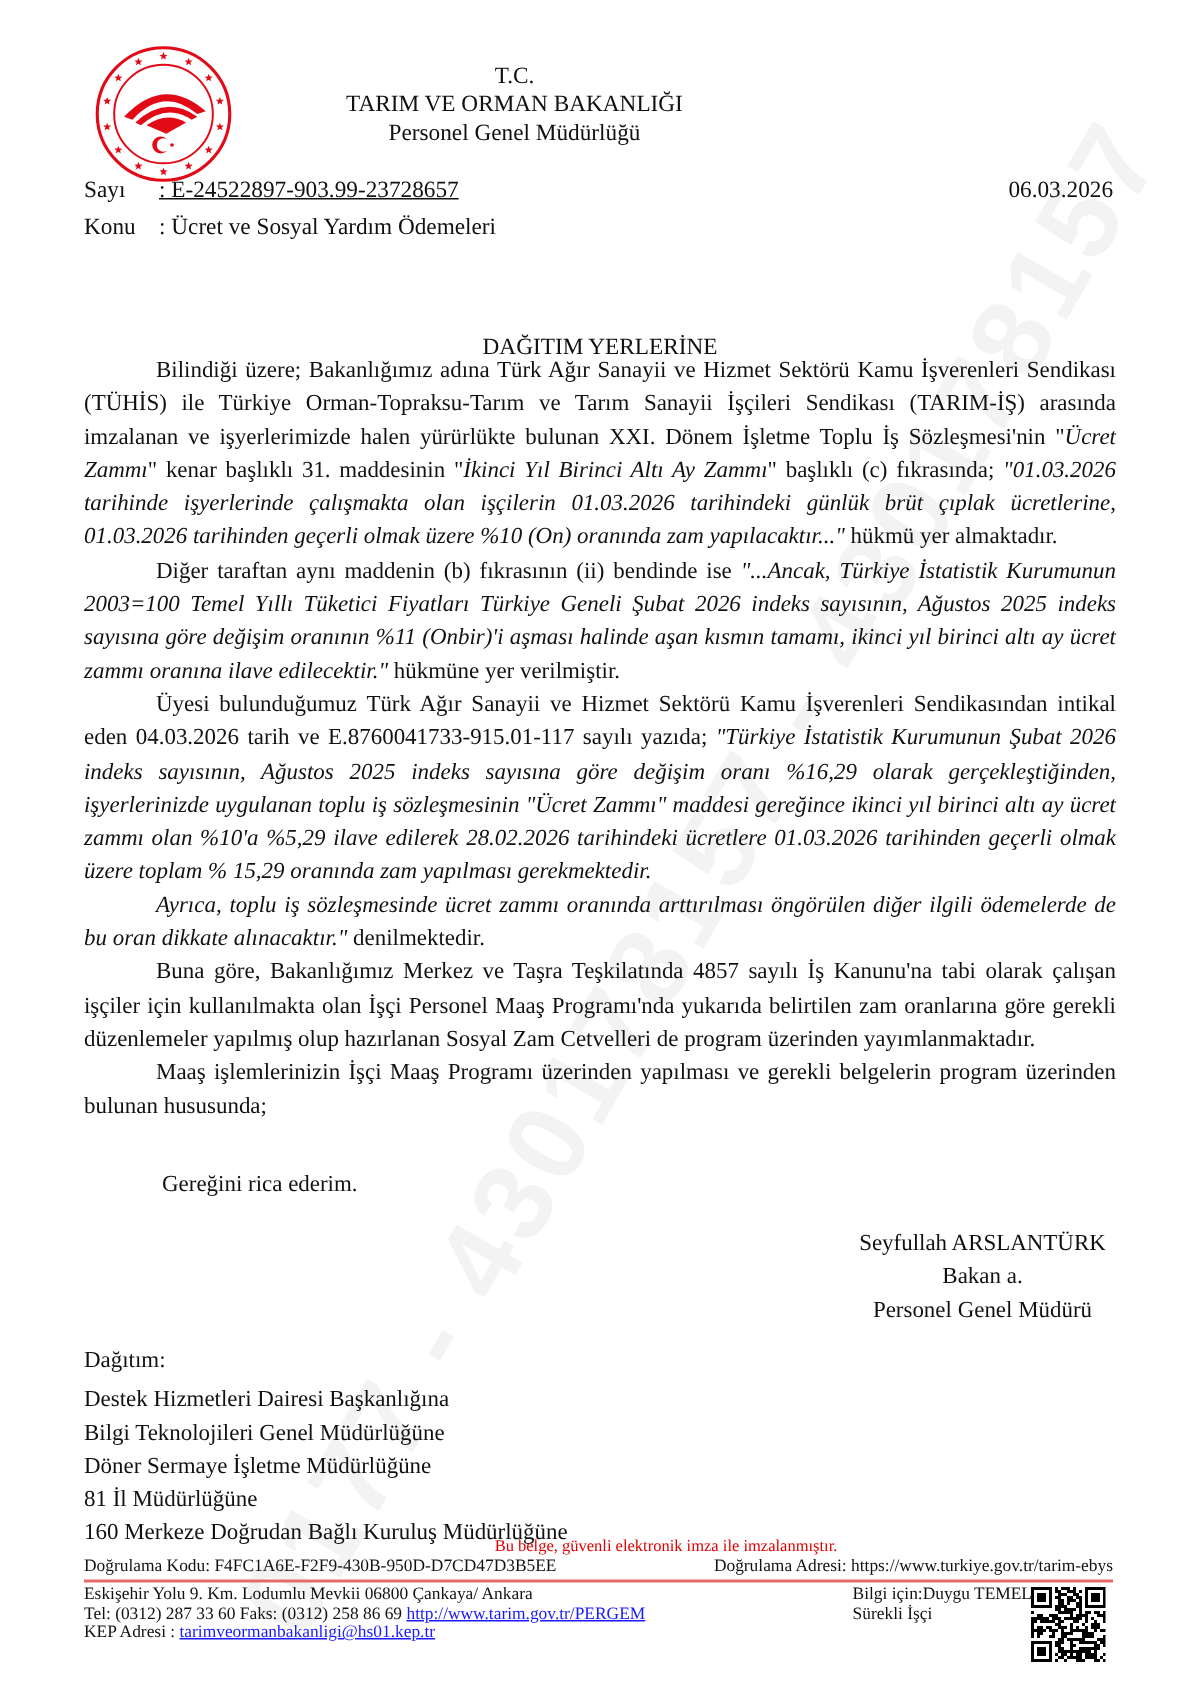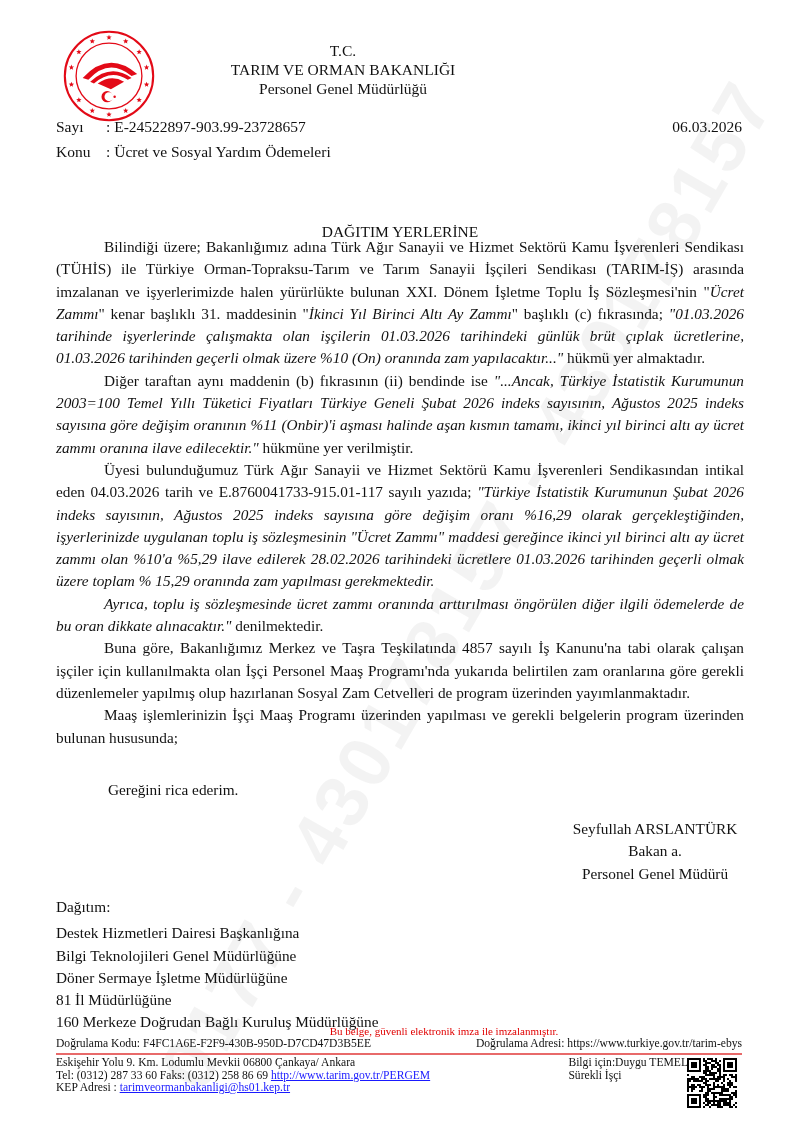--- a/index.html
+++ b/index.html
@@ -71,21 +71,21 @@
     <circle cx="50" cy="72" r="4.8" fill="#fff"></circle>
     <circle cx="56" cy="72" r="1.3" fill="#e30a17"></circle>
   </svg>
 
   <div class="header">
     <div>T.C.</div>
     <div>TARIM VE ORMAN BAKANLIĞI</div>
     <div>Personel Genel Müdürlüğü</div>
   </div>
 
-  <div class="meta-row" style="top:118px;">
+  <div class="meta-row" style="top:118px;text-decoration:underline;">
     <span class="lbl">Sayı</span><span class="sep"></span><span>: E-24522897-903.99-23728657</span>
   </div>
   <div class="date">06.03.2026</div>
   <div class="meta-row" style="top:143px;">
     <span class="lbl">Konu</span><span class="sep"></span><span>: Ücret ve Sosyal Yardım Ödemeleri</span>
   </div>
 
   <div class="title">DAĞITIM YERLERİNE</div>
 
   <div class="body">

